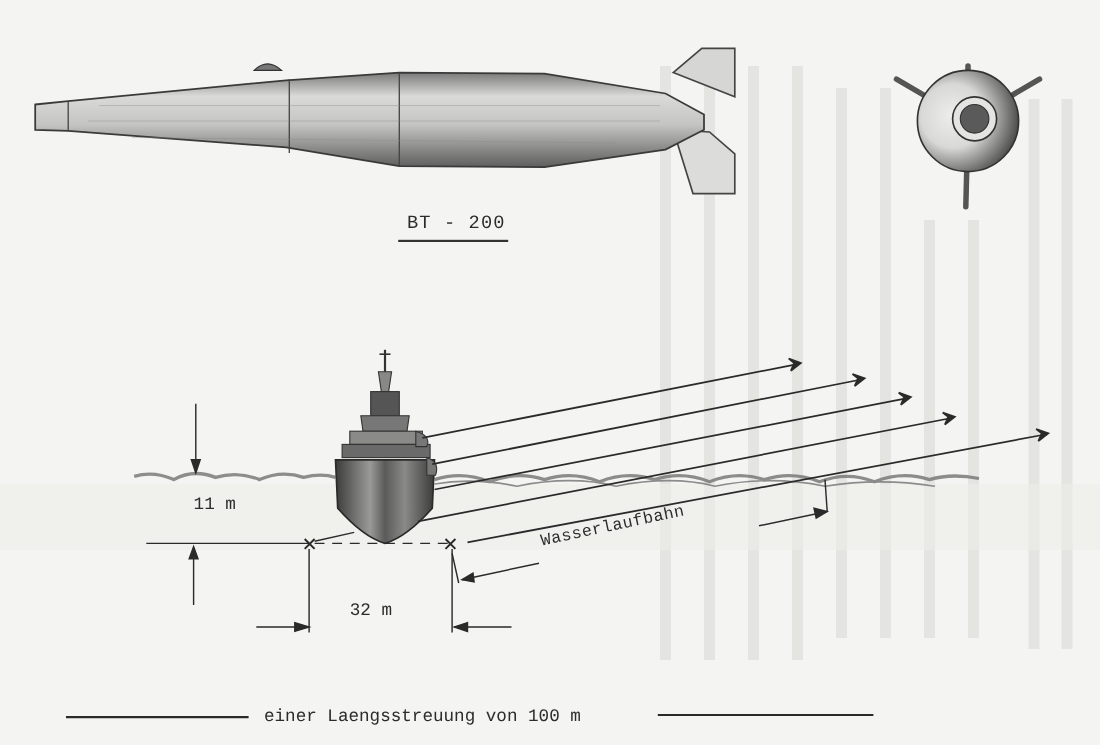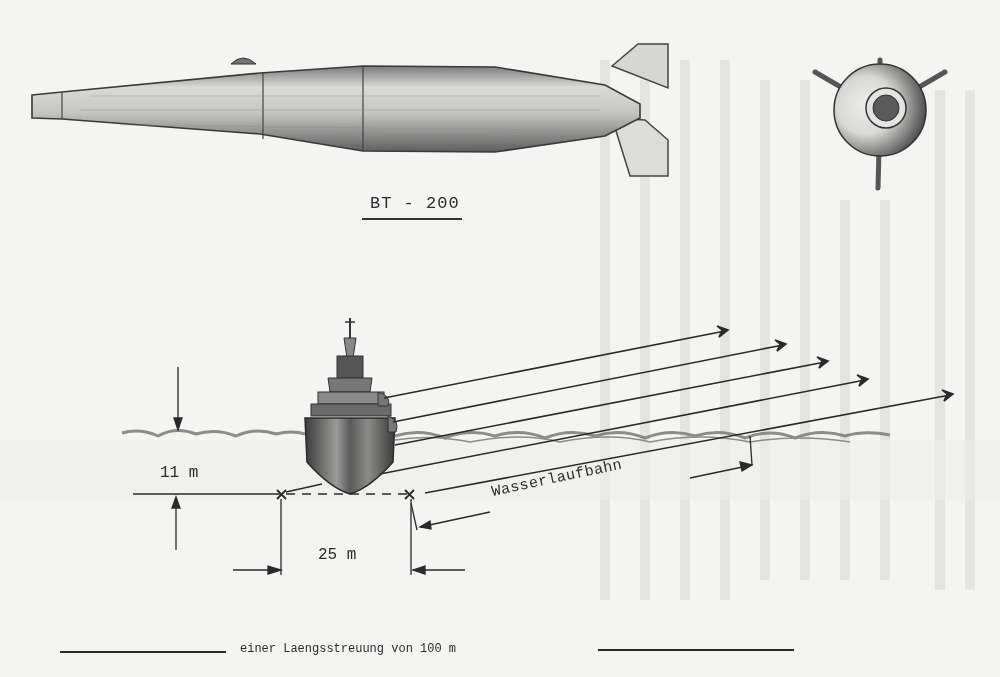--- a/index.html
+++ b/index.html
@@ -15,25 +15,25 @@
     position: absolute; left: 0; top: 0; width: 1000px; height: 677px;
     pointer-events: none;
   }
   .label {
     position: absolute; white-space: nowrap;
     font-family: "Liberation Mono", "DejaVu Sans Mono", monospace;
     color: #2c2c2c;
   }
   #bt-title { left: 370px; top: 194px; font-size: 17px; letter-spacing: 1px; }
   #bt-title-underline { position: absolute; left: 362px; top: 218px; width: 100px; height: 2px; background: #333; }
-  #dim-11 { left: 160px; top: 450px; font-size: 16px; margin-top: 14px; }
+  #dim-11 { left: 176px; top: 450px; font-size: 16px; }
   #dim-25 { left: 318px; top: 546px; font-size: 16px; }
   #wasser { left: 492px; top: 484px; font-size: 15px; transform: rotate(-12deg); transform-origin: left center; letter-spacing: 0.5px; }
   #caption-1 { left: 74px; top: 621px; font-size: 16px; }
-  #caption-2 { left: 240px; top: 642px; font-size: 12px; }
+  #caption-2 { left: 240px; top: 642px; font-size: 16px; }
   svg { position: absolute; left: 0; top: 0; }
 </style>
 </head>
 <body>
 
 <div class="page">
 
   <svg class="bleed" width="1000" height="677">
     <g fill="#e4e4e0">
       <rect x="600" y="60" width="10" height="540"></rect>
@@ -153,17 +153,17 @@
       <path d="M740 462 L752 465 L742 471 Z"></path>
       <line x1="60" y1="652" x2="226" y2="652" stroke-width="2"></line>
       <line x1="598" y1="650" x2="794" y2="650" stroke-width="2"></line>
     </g>
   </svg>
 
   <div id="bt-title" class="label">BT - 200</div>
   <div id="bt-title-underline"></div>
 
   <div id="dim-11" class="label">11 m</div>
-  <div id="dim-25" class="label">25 m</div>
+  <div id="dim-25" class="label">32 m</div>
   <div id="wasser" class="label">Wasserlaufbahn</div>
 
   <div id="caption-2" class="label">einer Laengsstreuung von 100 m</div>
 </div>
 
 </body></html>

